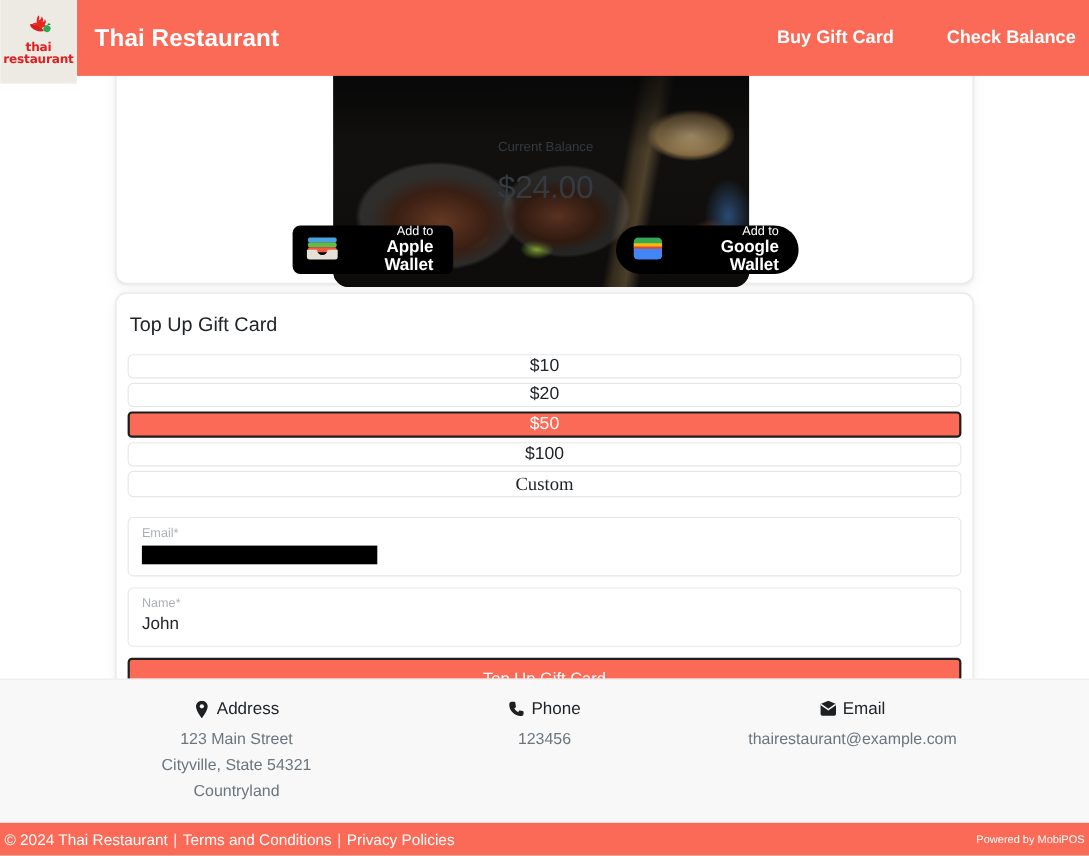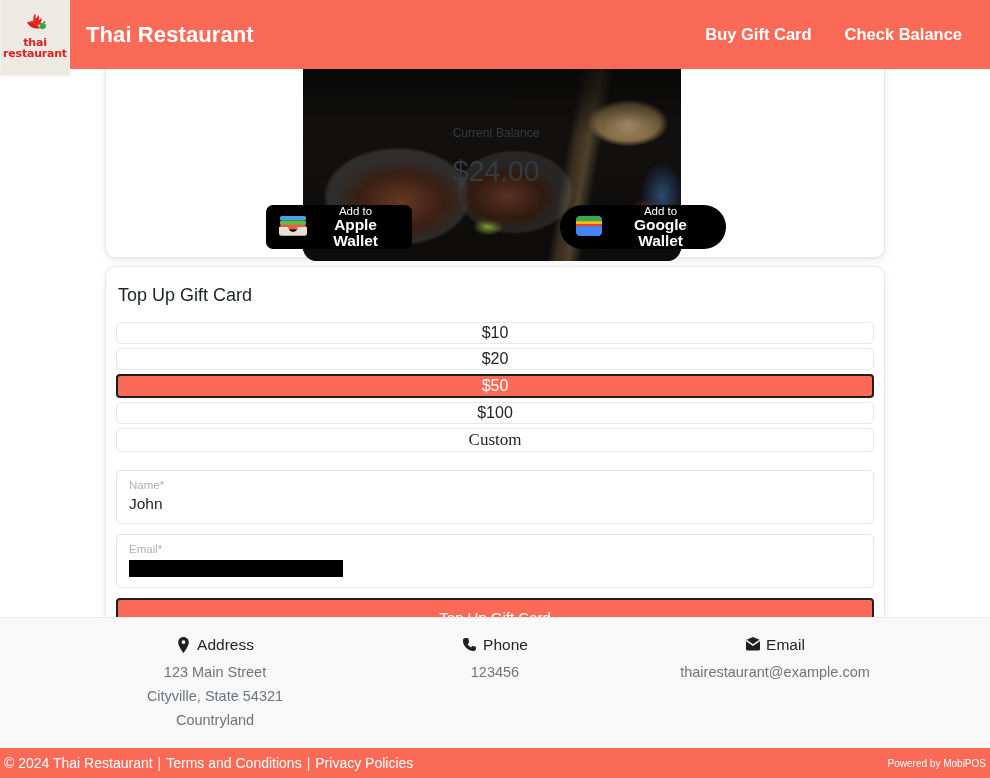--- a/index.html
+++ b/index.html
@@ -63,22 +63,22 @@
     font-size: 22px;
     font-weight: bold;
     margin-left: 16px;
     letter-spacing: 0.1px;
     white-space: nowrap;
   }
   .nav {
     margin-left: auto;
     display: flex;
     align-items: center;
-    gap: 33px;
-    padding-right: 28px;
+    gap: 48px;
+    padding-right: 12px;
   }
   .nav a {
     color: #ffffff;
     font-size: 16.5px;
     font-weight: bold;
     text-decoration: none;
     white-space: nowrap;
   }
 
   
@@ -183,21 +183,21 @@
     align-items: center;
     gap: 9px;
     background: #000000;
     border: 0;
     cursor: pointer;
     padding: 0 18px 0 12px;
     height: 44px;
   }
   .wallet-apple { border-radius: 7px; width: 146px; }
   .wallet-google { border-radius: 24px; width: 166px; padding-left: 14px; }
-  .wallet-txt { text-align: center; line-height: 1.05; }
+  .wallet-txt { text-align: right; line-height: 1.05; }
   .wallet-txt .w1 { color: #ffffff; font-size: 11.5px; display: block; }
   .wallet-txt .w2 { color: #ffffff; font-size: 15.5px; font-weight: bold; display: block; letter-spacing: -0.1px; }
 
   
   .topup-card {
     position: absolute;
     top: 266px;
     left: 0;
     width: 780px;
     padding: 16px 10px 16px;
@@ -392,27 +392,27 @@
 
         <div class="amounts">
           <button class="amount-btn">$10</button>
           <button class="amount-btn">$20</button>
           <button class="amount-btn selected">$50</button>
           <button class="amount-btn">$100</button>
           <button class="amount-btn wide">Custom</button>
         </div>
 
         <div class="field">
+          <span class="field-label">Email*</span>
+          <span class="redacted"></span>
+        </div>
+
+        <div class="field">
           <span class="field-label">Name*</span>
           <input class="field-value" type="text" value="John" style="">
-        </div>
-
-        <div class="field">
-          <span class="field-label">Email*</span>
-          <span class="redacted"></span>
         </div>
 
         <button class="submit-btn">Top Up Gift Card</button>
       </div>
 
     </div>
   </div>
 
   <div class="header">
     <div class="logo-box">

